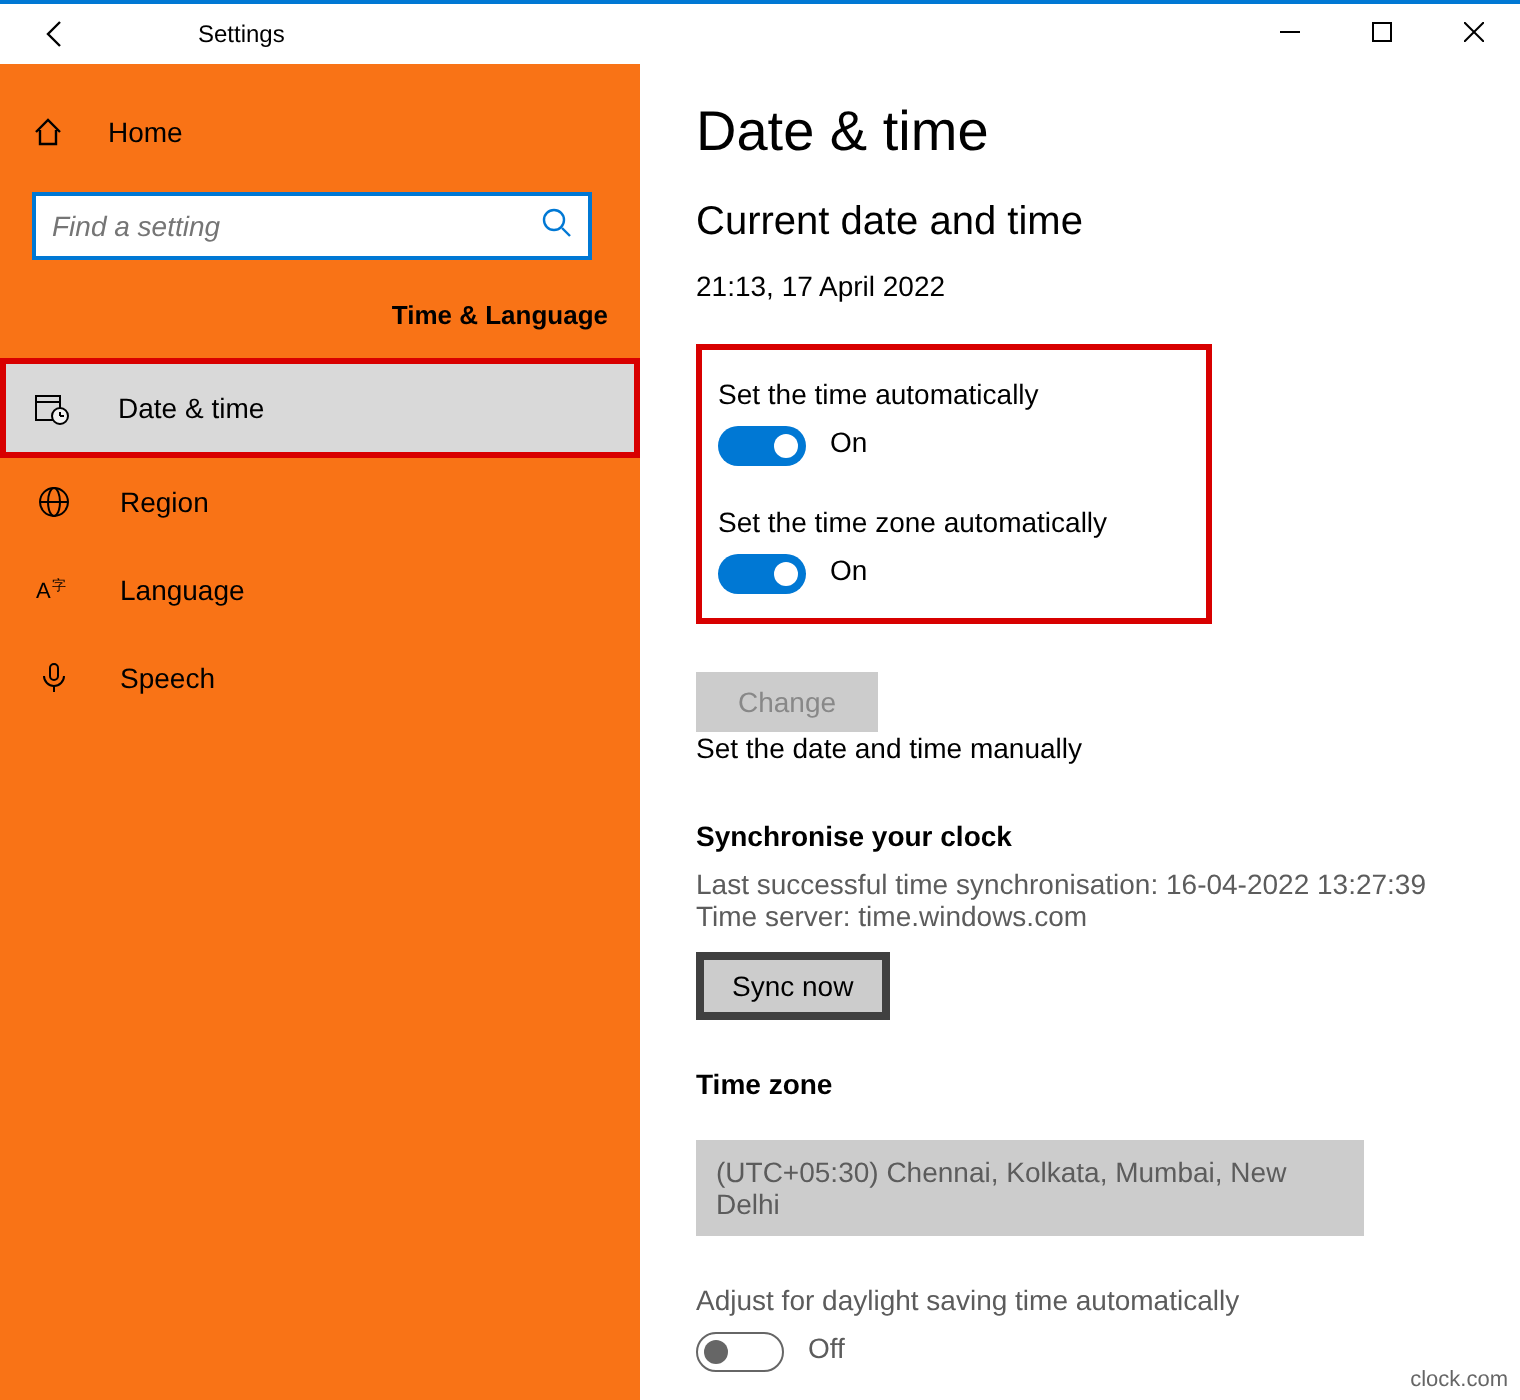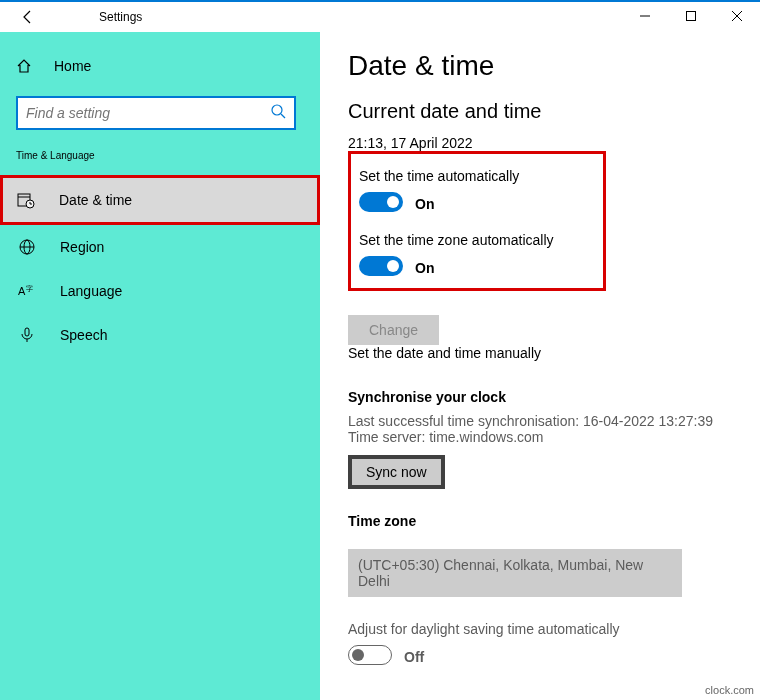--- a/index.html
+++ b/index.html
@@ -3,38 +3,38 @@
   <meta charset="utf-8">
   <style>
     * { margin: 0; padding: 0; box-sizing: border-box; font-family: "Segoe UI", Arial, sans-serif; }
     body { width: 760px; height: 700px; background: #fff; overflow: hidden; position: relative; }
     .titlebar { height: 32px; display: flex; align-items: center; padding-left: 12px; border-top: 2px solid #0078d4; gap: 43px; }
     .back-btn { width: 32px; height: 32px; display: flex; align-items: center; justify-content: center; cursor: pointer; }
     .title { font-size: 12px; margin-left: 12px; color: #000; }
     .win-controls { position: absolute; right: 0; top: 0; display: flex; }
     .win-btn { width: 46px; height: 32px; display: flex; align-items: center; justify-content: center; cursor: pointer; }
     .container { display: flex; height: calc(100% - 32px); }
-    .sidebar { width: 320px; background: #5eead4; padding-top: 16px; }
+    .sidebar { width: 320px; background: #f97316; padding-top: 16px; }
     .home { display: flex; align-items: center; padding: 10px 16px; cursor: pointer; font-size: 14px; }
     .home-icon { margin-right: 22px; display: flex; align-items: center; }
     .search-wrap { margin: 12px 16px 20px; }
     .search-box { width: 280px; height: 34px; border: 2px solid #0078d4; display: flex; align-items: center; padding: 0 8px; background: #fff; }
     .search-input { flex: 1; border: none; outline: none; font-size: 14px; color: #666; font-style: italic; }
     .search-icon { color: #0078d4; }
-    .category { font-size: 10px; font-weight: 400; padding: 0 16px 14px; }
+    .category { font-size: 13px; font-weight: 700; padding: 0 16px 14px; text-align: right; }
     .nav-item { display: flex; align-items: center; padding: 13px 16px; cursor: pointer; font-size: 14px; }
     .nav-item.selected { background: #d9d9d9; border-left: 4px solid #0078d4; padding-left: 12px; }
     .nav-item.highlight-red { border: 3px solid #d80000; }
     .nav-icon { width: 22px; margin-right: 22px; display: flex; align-items: center; justify-content: center; }
     .main { flex: 1; padding: 18px 28px; overflow-y: auto; }
     .page-title { font-size: 28px; font-weight: 400; margin-bottom: 18px; }
     .subtitle { font-size: 20px; font-weight: 400; margin-bottom: 12px; }
-    .datetime-now { font-size: 14px; margin-bottom: 0; }
+    .datetime-now { font-size: 14px; margin-bottom: 21px; }
     .setting-row { padding: 6px 0 14px; font-size: 14px; }
-    .toggle-row { display: flex; align-items: flex-end; margin-top: 8px; font-weight: bold; }
+    .toggle-row { display: flex; align-items: flex-start; margin-top: 8px; }
     .toggle { width: 44px; height: 20px; border-radius: 10px; background: #0078d4; position: relative; cursor: pointer; margin-right: 12px; }
     .toggle::after { content: ""; position: absolute; width: 12px; height: 12px; background: #fff; border-radius: 50%; top: 4px; right: 4px; }
     .toggle.off { background: #fff; border: 1px solid #666; }
     .toggle.off::after { background: #666; left: 3px; right: auto; top: 3px; }
     .group-highlight { border: 3px solid #d80000; padding: 8px 14px 8px 8px; display: inline-block; min-width: 258px; margin-bottom: 10px; }
     .btn { display: inline-block; padding: 6px 20px; background: #ccc; border: 1px solid #adadad; font-size: 14px; cursor: pointer; }
     .btn.disabled { color: #888; border-color: #ccc; cursor: default; }
     .btn.highlight-red { border: 4px solid #404040; padding: 5px 14px; background: #ccc; color: #000; }
     .section-title { font-size: 14px; font-weight: 600; margin: 14px 0 8px; }
     .muted { font-size: 14px; color: #5c5c5c; }

